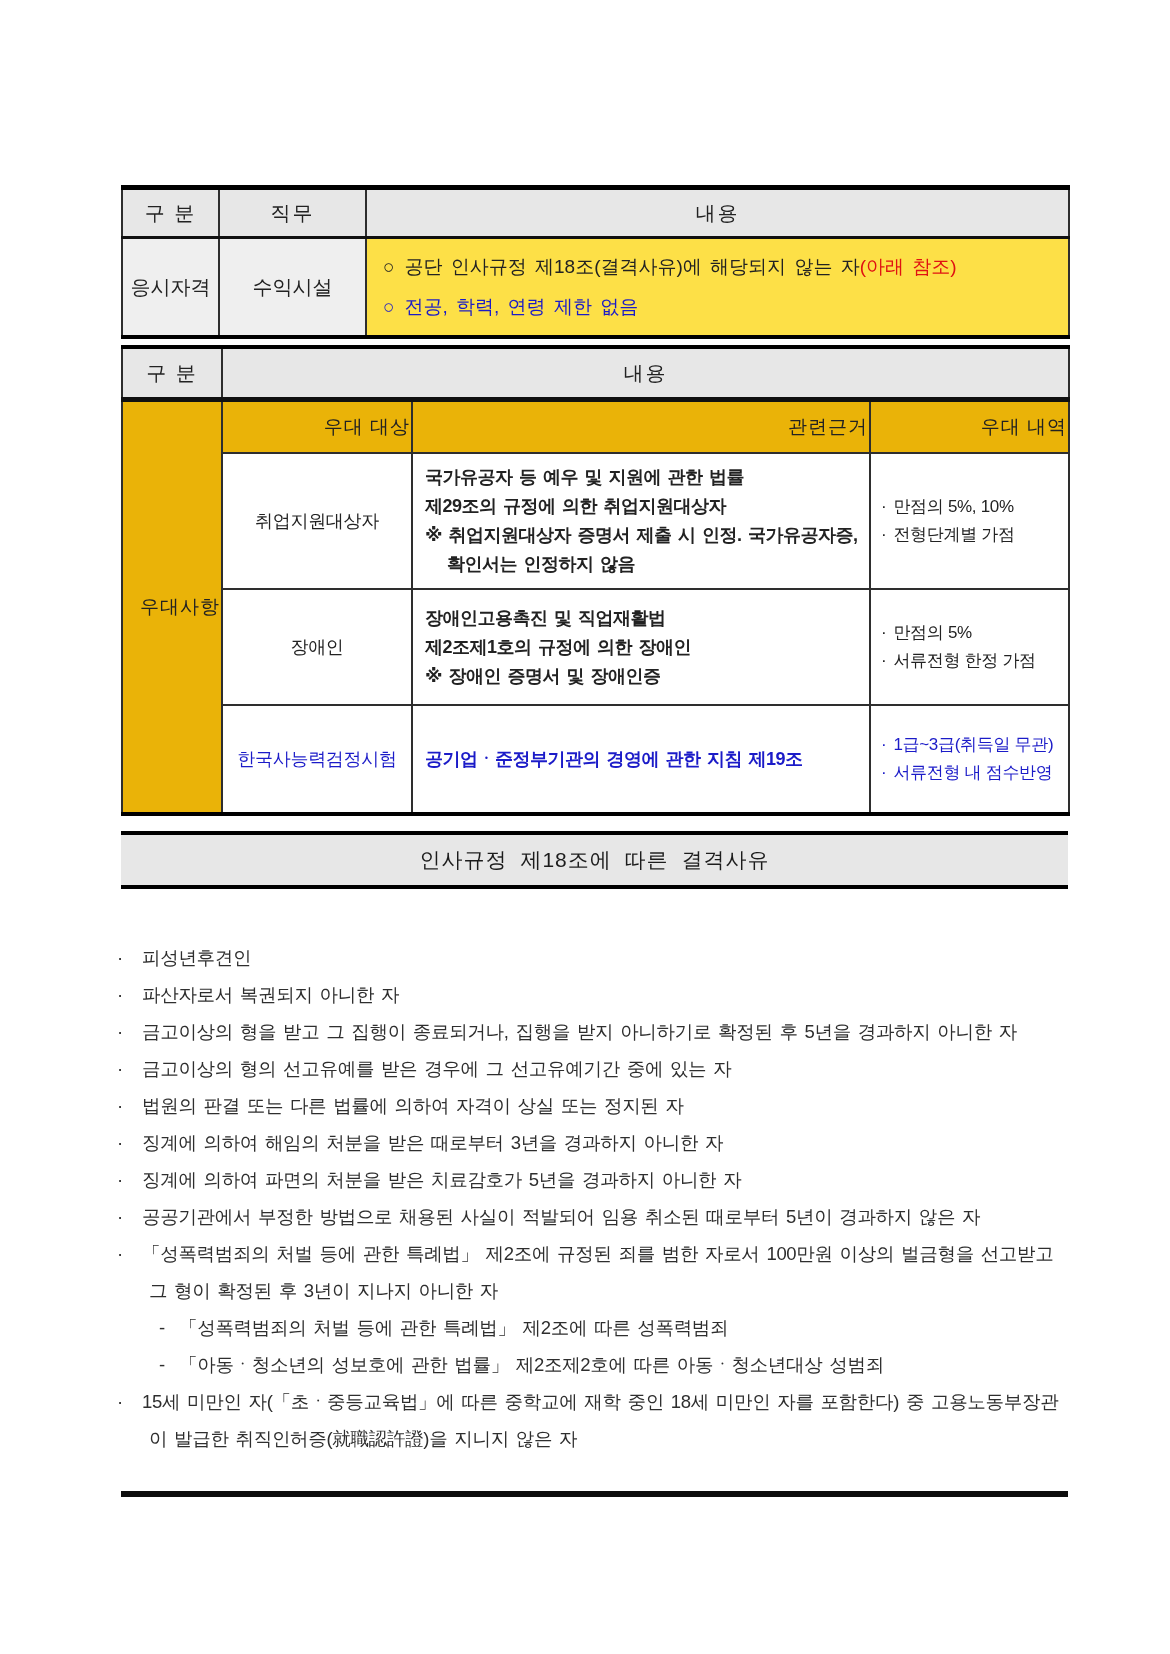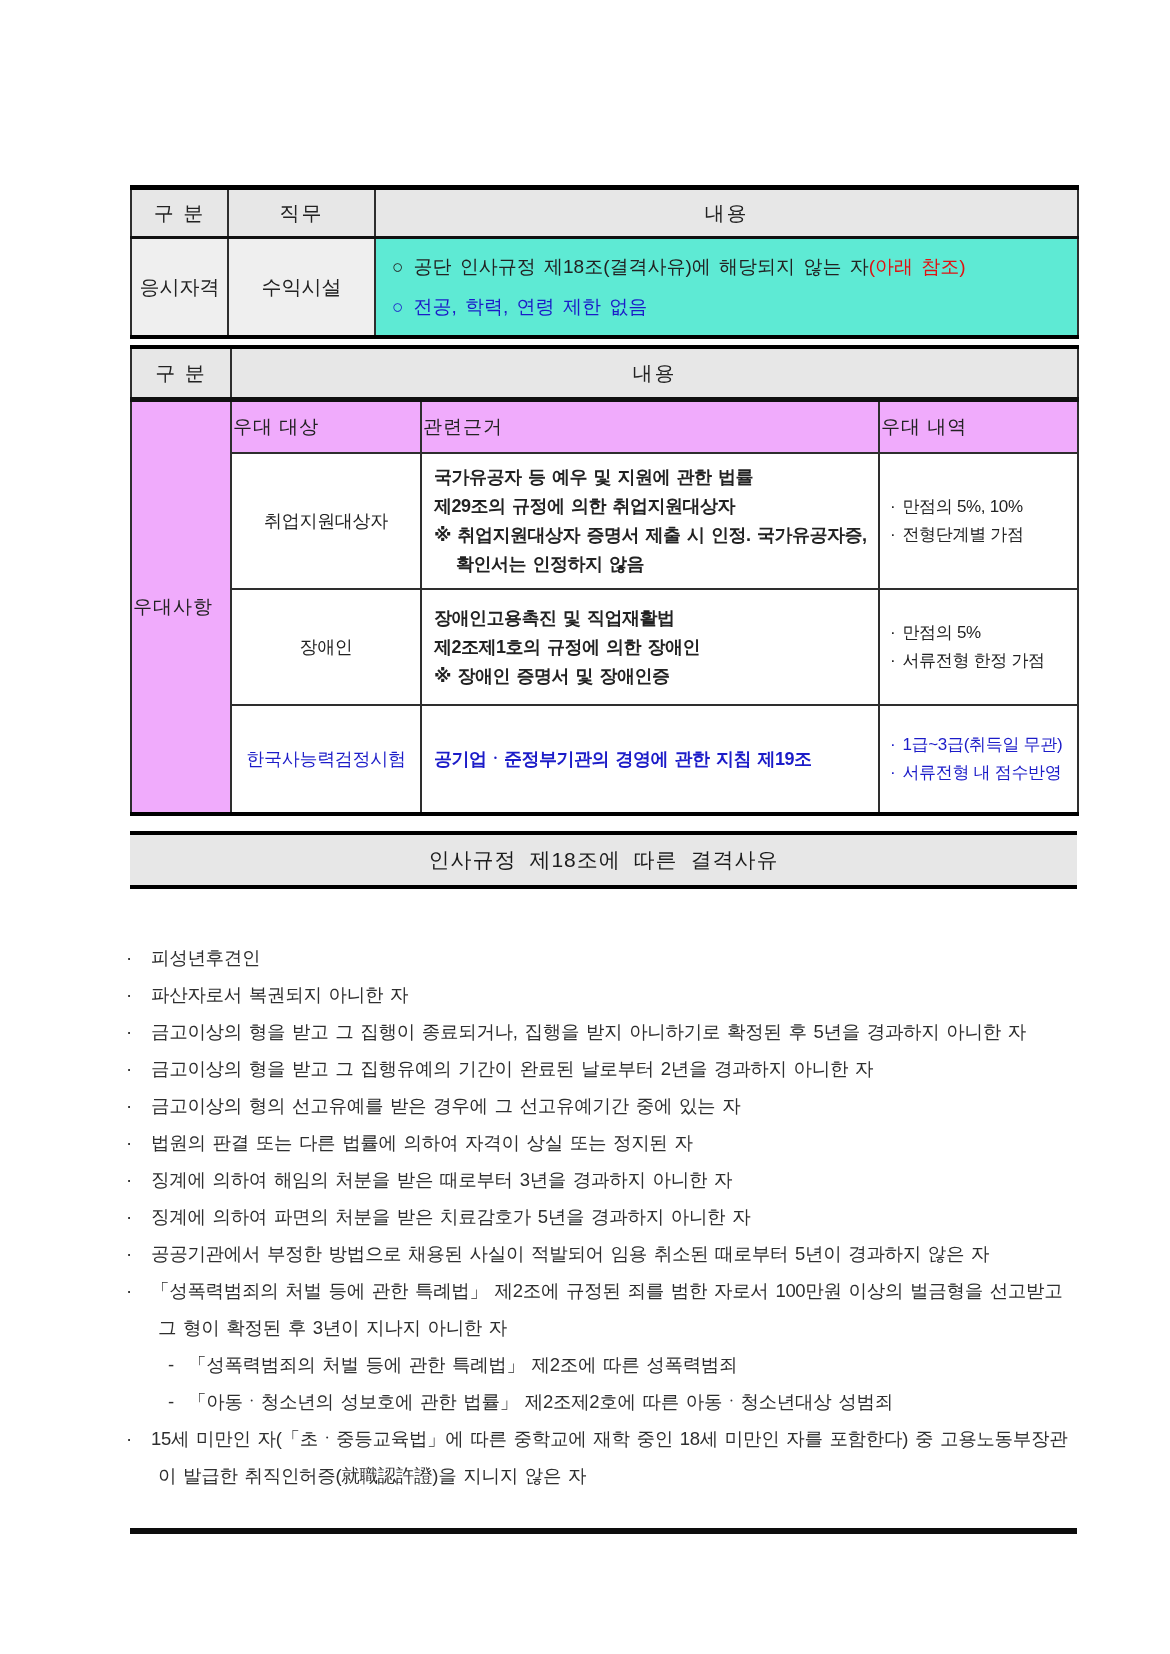--- a/index.html
+++ b/index.html
@@ -1,41 +1,41 @@
 <!DOCTYPE html>
 <html><head>
 <meta charset="utf-8">
 <style>
   html,body{margin:0;padding:0;}
   body{
     width:1170px;height:1654px;position:relative;background:#ffffff;
     font-family:"Liberation Sans","DejaVu Sans",sans-serif;
     color:#222222;-webkit-font-smoothing:antialiased;
   }
-  .content{position:absolute;left:130px;top:0;width:947px;}
+  .content{position:absolute;left:121px;top:0;width:947px;}
 
   
   table{border-collapse:collapse;table-layout:fixed;width:947px;}
   td{border:2px solid #2e2e2e;vertical-align:middle;}
 
   .t1{margin-top:185px;border-top:5px solid #000;border-bottom:4px solid #000;}
   .t1 .hdr td{background:#e7e7e7;border-bottom:3px solid #111;height:44px;
               text-align:center;font-size:20px;letter-spacing:2px;}
   .t1 .body-row td{height:88px;}
   .cell-shaded{background:#efefef;text-align:center;font-size:20px;}
-  .t1 .content-cell{padding:4px 0 4px 16px;font-size:19px;line-height:40px;background:#5eead4;}
+  .t1 .content-cell{padding:4px 0 4px 16px;font-size:19px;line-height:40px;background:#fde047;}
   .cell-line{white-space:nowrap;word-spacing:3px;}
   .marker{display:inline-block;margin-right:10px;}
   .red{color:#e01212;}
   .blue{color:#1b1bc8;}
 
   .t2{margin-top:6px;border-top:4px solid #000;border-bottom:4px solid #000;}
   .t2 .hdr td{background:#e7e7e7;border-bottom:5px solid #111;height:46px;
               text-align:center;font-size:20px;letter-spacing:2px;}
-  .t2 .subhdr td{background:#f0abfc;height:48px;text-align:left;font-size:19px;letter-spacing:1px;}
+  .t2 .subhdr td{background:#eab308;height:48px;text-align:right;font-size:19px;letter-spacing:1px;}
   .group-cell{background:#ececec;text-align:center;font-size:19px;letter-spacing:1px;}
   .target-cell{text-align:center;font-size:18px;background:#fff;letter-spacing:-0.3px;}
   .basis-cell{padding:8px 0 8px 12px;font-size:18px;line-height:29px;background:#fff;letter-spacing:-0.5px;font-weight:bold;}
   .basis-line{white-space:nowrap;word-spacing:2px;}
   .basis-line.indent{padding-left:22px;}
   .benefit-cell{padding:6px 0 6px 10px;font-size:17px;line-height:28px;background:#fff;letter-spacing:-0.3px;margin-top:43px;}
   .benefit{white-space:nowrap;}
   .benefit-marker{display:inline-block;margin-right:7px;}
   .row-a td{height:118px;}
   .row-b td{height:98px;}
@@ -144,21 +144,20 @@
     </table>
 
   <div class="section-bar">
     <span>인사규정 제18조에 따른 결격사유</span>
   </div>
 
   <div class="dq-list">
     <div class="dq-item"><span class="dq-marker">·</span><span>피성년후견인</span></div>
     <div class="dq-item"><span class="dq-marker">·</span><span>파산자로서 복권되지 아니한 자</span></div>
     <div class="dq-item"><span class="dq-marker">·</span><span>금고이상의 형을 받고 그 집행이 종료되거나, 집행을 받지 아니하기로 확정된 후 5년을 경과하지 아니한 자</span></div>
-    <div class="dq-item"><span class="dq-marker">·</span><span>금고이상의 형을 받고 그 집행유예의 기간이 완료된 날로부터 2년을 경과하지 아니한 자</span></div>
     <div class="dq-item"><span class="dq-marker">·</span><span>금고이상의 형의 선고유예를 받은 경우에 그 선고유예기간 중에 있는 자</span></div>
     <div class="dq-item"><span class="dq-marker">·</span><span>법원의 판결 또는 다른 법률에 의하여 자격이 상실 또는 정지된 자</span></div>
     <div class="dq-item"><span class="dq-marker">·</span><span>징계에 의하여 해임의 처분을 받은 때로부터 3년을 경과하지 아니한 자</span></div>
     <div class="dq-item"><span class="dq-marker">·</span><span>징계에 의하여 파면의 처분을 받은 치료감호가 5년을 경과하지 아니한 자</span></div>
     <div class="dq-item"><span class="dq-marker">·</span><span>공공기관에서 부정한 방법으로 채용된 사실이 적발되어 임용 취소된 때로부터 5년이 경과하지 않은 자</span></div>
     <div class="dq-item"><span class="dq-marker">·</span><span>「성폭력범죄의 처벌 등에 관한 특례법」 제2조에 규정된 죄를 범한 자로서 100만원 이상의 벌금형을 선고받고 그 형이 확정된 후 3년이 지나지 아니한 자</span></div>
     <div class="dq-sub"><span class="dq-dash">-</span><span>「성폭력범죄의 처벌 등에 관한 특례법」 제2조에 따른 성폭력범죄</span></div>
     <div class="dq-sub"><span class="dq-dash">-</span><span>「아동ㆍ청소년의 성보호에 관한 법률」 제2조제2호에 따른 아동ㆍ청소년대상 성범죄</span></div>
     <div class="dq-item"><span class="dq-marker">·</span><span>15세 미만인 자(「초ㆍ중등교육법」에 따른 중학교에 재학 중인 18세 미만인 자를 포함한다) 중 고용노동부장관이 발급한 취직인허증(就職認許證)을 지니지 않은 자</span></div>
   </div>

